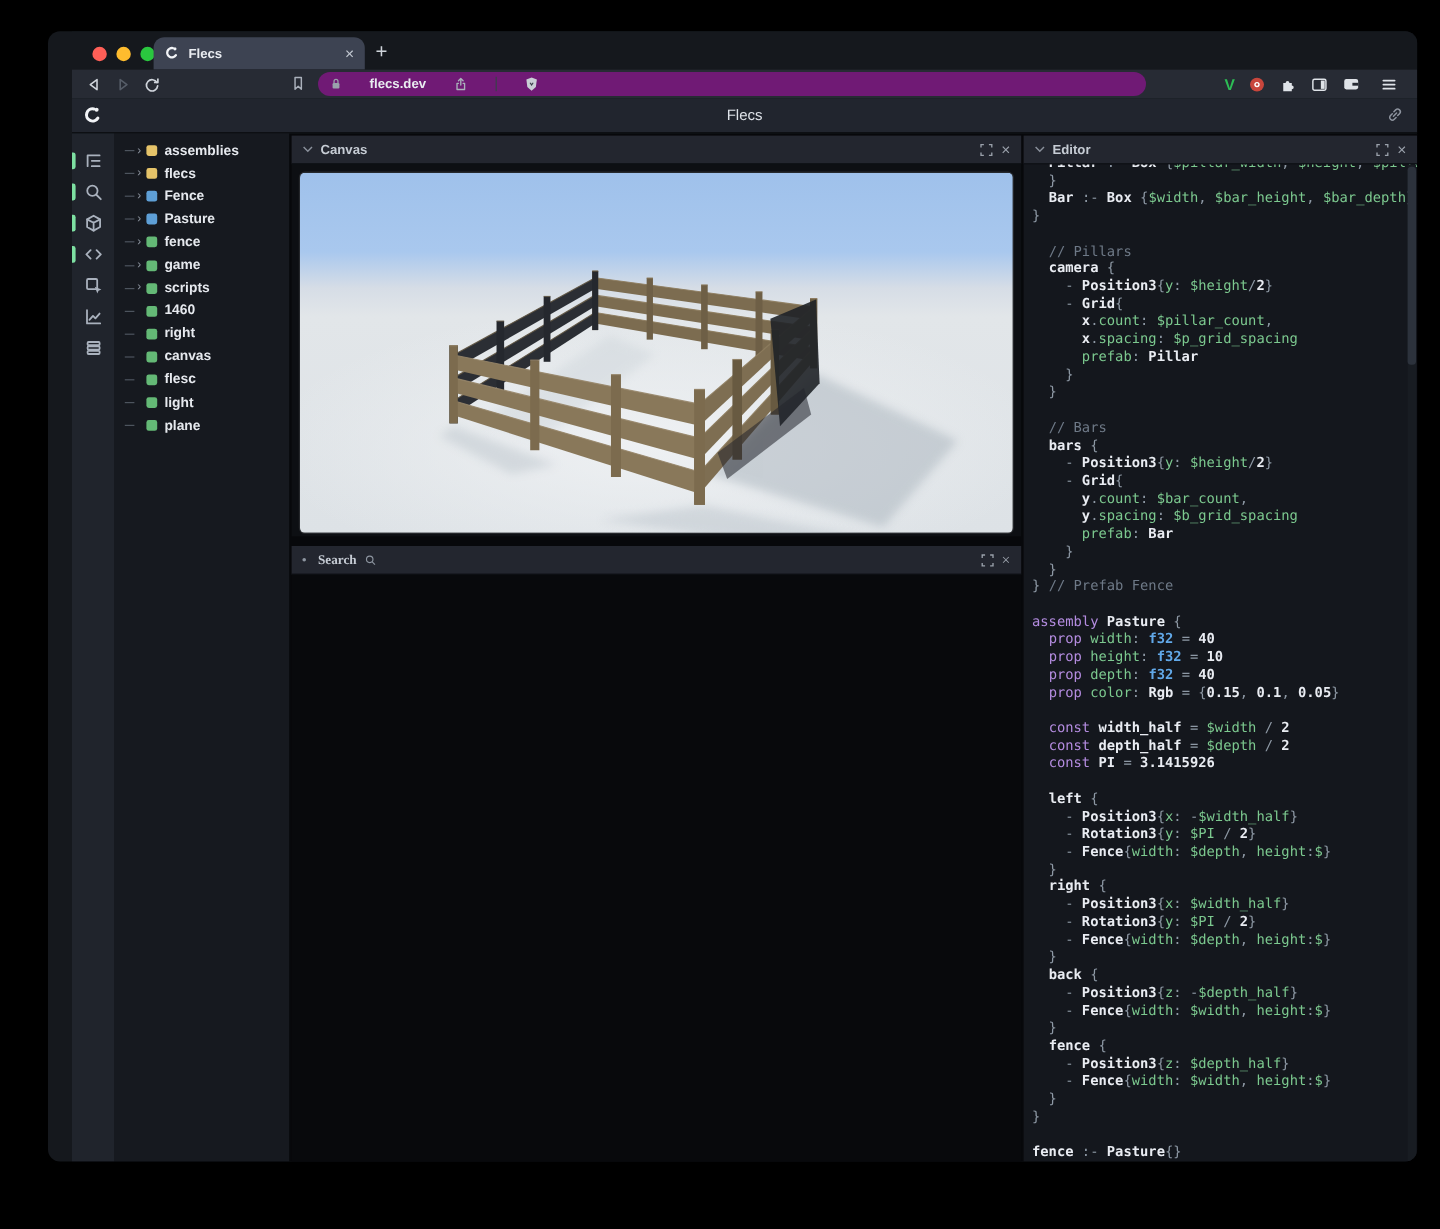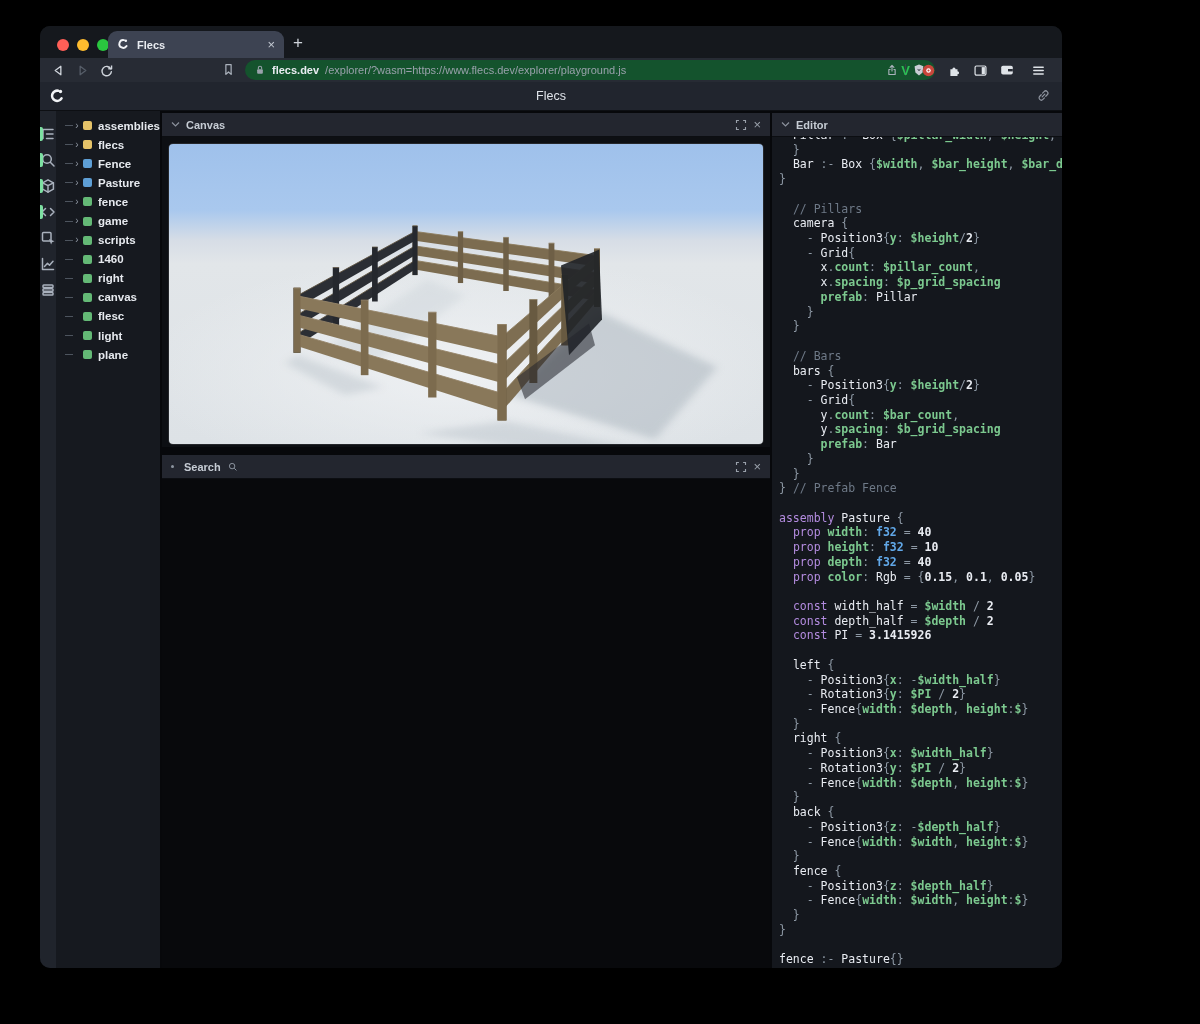--- a/index.html
+++ b/index.html
@@ -1,34 +1,34 @@
 <!DOCTYPE html>
 <html><head>
 <meta charset="utf-8">
 <style>
   html,body{margin:0;padding:0;background:#000;width:1200px;height:1024px;overflow:hidden;
     font-family:"Liberation Sans",sans-serif;-webkit-font-smoothing:antialiased;}
-  .window{position:absolute;left:40px;top:26px;width:1022px;height:942px;border-radius:10px;
-    background:#15181d;overflow:hidden;box-shadow:0 10px 40px rgba(0,0,0,.8);}
+  .window{position:absolute;left:40px;top:26px;width:1121px;height:942px;border-radius:10px;
+    background:#15181d;overflow:hidden;box-shadow:0 10px 40px rgba(0,0,0,.8);padding-left:20px;}
   
   .tabbar{position:relative;height:32px;background:#15181d;}
   .lights{position:absolute;left:17px;top:13px;display:flex;gap:8px;}
   .light{width:12px;height:12px;border-radius:50%;}
   .tab{position:absolute;left:68px;top:5px;width:176px;height:27px;background:#3d4352;
     border-radius:9px 9px 0 0;display:flex;align-items:center;padding:0 9px;gap:7px;box-sizing:border-box;}
   .tab-title{flex:1;font-size:11px;font-weight:700;color:#e9ecf1;}
   .tab-close{color:#c3c9d2;font-size:13px;line-height:1;}
   .newtab{position:absolute;left:253px;top:7px;font-size:17px;color:#cfd4db;font-weight:400;}
   
   .toolbar{position:relative;height:24px;background:#272b34;display:flex;align-items:center;}
   .navics{display:flex;align-items:center;gap:9px;margin-left:11px;}
   .navics svg{display:block;}
   .bookmark{position:absolute;left:181px;top:4px;}
   .urlpill{position:absolute;left:205px;top:2px;width:690px;height:20px;border-radius:10px;
-    background:#14532d;display:flex;align-items:center;padding:0 9px;box-sizing:border-box;gap:6px;}
+    background:#701a75;display:flex;align-items:center;padding:0 9px;box-sizing:border-box;gap:22px;text-align:right;}
   .url-domain{font-size:11px;font-weight:700;color:#e9ecf1;white-space:nowrap;}
   .url-path{font-size:11px;color:#99a1ab;white-space:nowrap;overflow:hidden;flex:1;}
   .pill-div{width:1px;height:12px;background:#3a404a;}
   .extrow{position:absolute;right:16px;top:0;height:24px;display:flex;align-items:center;gap:11px;}
   .vext{font-size:13px;font-weight:700;color:#2dbd55;}
   .menu-ic{margin-left:5px;}
   
   .appheader{position:relative;height:28px;background:#21252e;border-bottom:1px solid #0d0f13;
     display:flex;align-items:center;}
   .apptitle{position:absolute;left:0;right:0;text-align:center;font-size:12.5px;color:#dfe3e9;font-weight:500;}
@@ -52,32 +52,32 @@
   .panel{display:flex;flex-direction:column;}
   .phead{height:24px;background:#23262f;display:flex;align-items:center;padding:0 9px;gap:6px;flex:none;
     border-bottom:1px solid #0c0e12;box-sizing:border-box;}
   .ptitle{font-size:11px;font-weight:700;color:#c6ccd4;}
   .phead .spacer{flex:1;}
   .phead svg{display:block;}
   .pclose{color:#9aa1ab;font-size:13px;line-height:1;}
   .canvas-body{height:310px;background:#0d0f13;padding:7px 7px 3px;box-sizing:border-box;flex:none;}
   .viewport{width:594px;height:300px;border-radius:4px;overflow:hidden;outline:1px solid rgba(255,255,255,.10);}
   .gap8{height:8px;flex:none;}
-  .search-panel{flex:1;min-height:0;}
+  .search-panel{flex:1;min-height:0;font-family:Liberation Serif, serif;}
   .search-body{flex:1;background:#08090c;}
   .sbullet{width:3px;height:3px;border-radius:50%;background:#8d95a0;margin-right:4px;}
   .editor{width:328px;padding-top:2px;box-sizing:border-box;display:flex;flex-direction:column;}
   .editor-body{flex:1;background:#14171d;overflow:hidden;position:relative;padding-left:7px;box-sizing:border-box;}
   .scrolltrack{position:absolute;right:1px;top:0;bottom:0;width:7px;background:#181c22;}
   .scrollthumb{position:absolute;right:1px;top:2px;width:7px;height:165px;border-radius:3px;background:#2c323c;}
   .code{margin-top:-9px;font-family:"DejaVu Sans Mono",monospace;font-size:11.5px;font-weight:500;}
   .cl{height:14.72px;white-space:pre;color:#8e99a5;}
-  .tok-i{color:#e9ecf2;font-weight:400;}
+  .tok-i{color:#e9ecf2;font-weight:700;}
   .tok-n{color:#e9ecf2;font-weight:700;}
-  .tok-v{color:#7cc98f;font-weight:700;}
+  .tok-v{color:#7cc98f;font-weight:400;}
   .tok-k{color:#b48ce0;}
   .tok-t{color:#61a8e8;font-weight:600;}
   .tok-c{color:#6e7987;}
 </style>
 </head>
 <body>
 
 <div class="window">
 
   <div class="tabbar">
@@ -112,21 +112,20 @@
     </div>
     <svg class="bookmark" width="15" height="15" viewBox="0 0 16 16">
         <path d="M5.2 2.8h5.6v10.4L8 10.6l-2.8 2.6z" stroke="#aab1bb" stroke-width="1.3" fill="none" stroke-linejoin="round"></path>
       </svg>
     <div class="urlpill">
       <svg width="12" height="12" viewBox="0 0 16 16">
           <rect x="4.2" y="7" width="7.6" height="6" rx="1.2" fill="#9aa2ac"></rect>
           <path d="M5.8 7V5.1a2.2 2.2 0 0 1 4.4 0V7" stroke="#9aa2ac" stroke-width="1.4" fill="none"></path>
         </svg>
       <span class="url-domain">flecs.dev</span>
-        <span class="url-path">/explorer/?wasm=https://www.flecs.dev/explorer/playground.js</span>
       <svg width="14" height="14" viewBox="0 0 16 16">
           <path d="M5.8 7.4H4.4V13.2h7.2V7.4h-1.4M8 2.8v6.2M5.8 4.9 8 2.7l2.2 2.2" stroke="#aab1bb" stroke-width="1.3" fill="none" stroke-linejoin="round" stroke-linecap="round"></path>
         </svg>
       <div class="pill-div"></div>
       <svg width="14" height="14" viewBox="0 0 16 16">
           <path d="M8 1.8l5 1.8-.9 7.2L8 14.4 3.9 10.8 3 3.6z" fill="#c9ced5"></path>
           <path d="M6.5 6.8 8 8.9l1.5-2.1" stroke="#3a3f49" stroke-width="1.1" fill="none"></path>
         </svg>
     </div>
     <div class="extrow">

